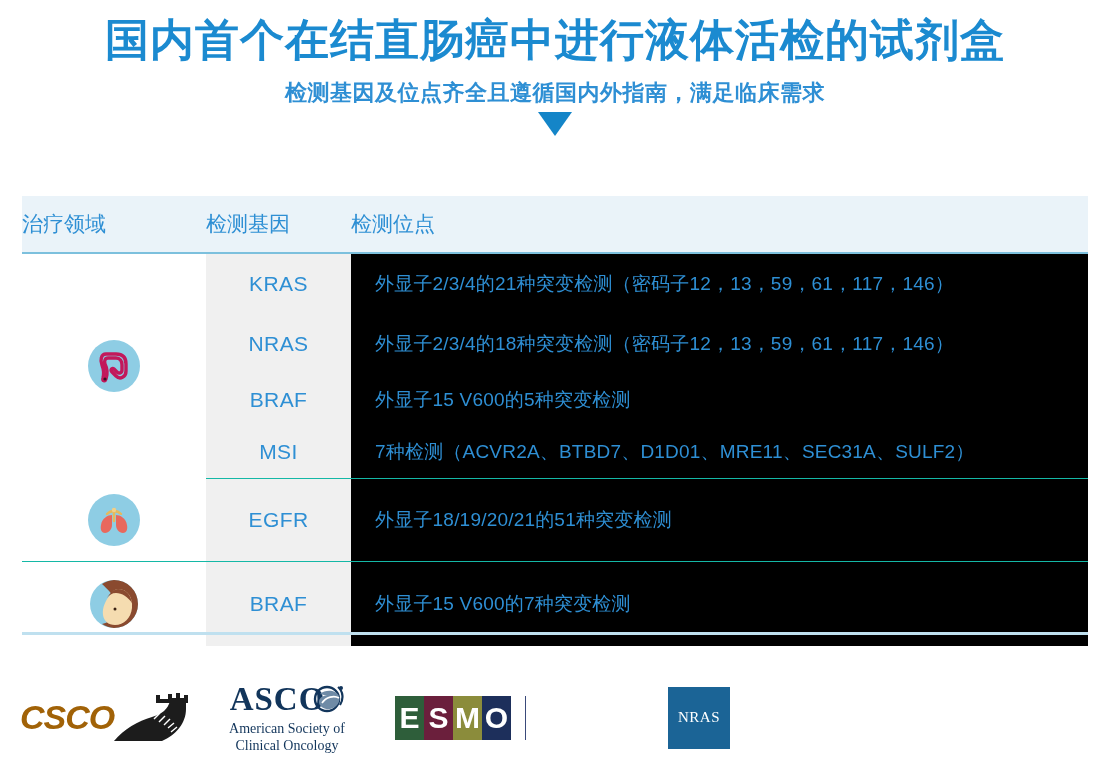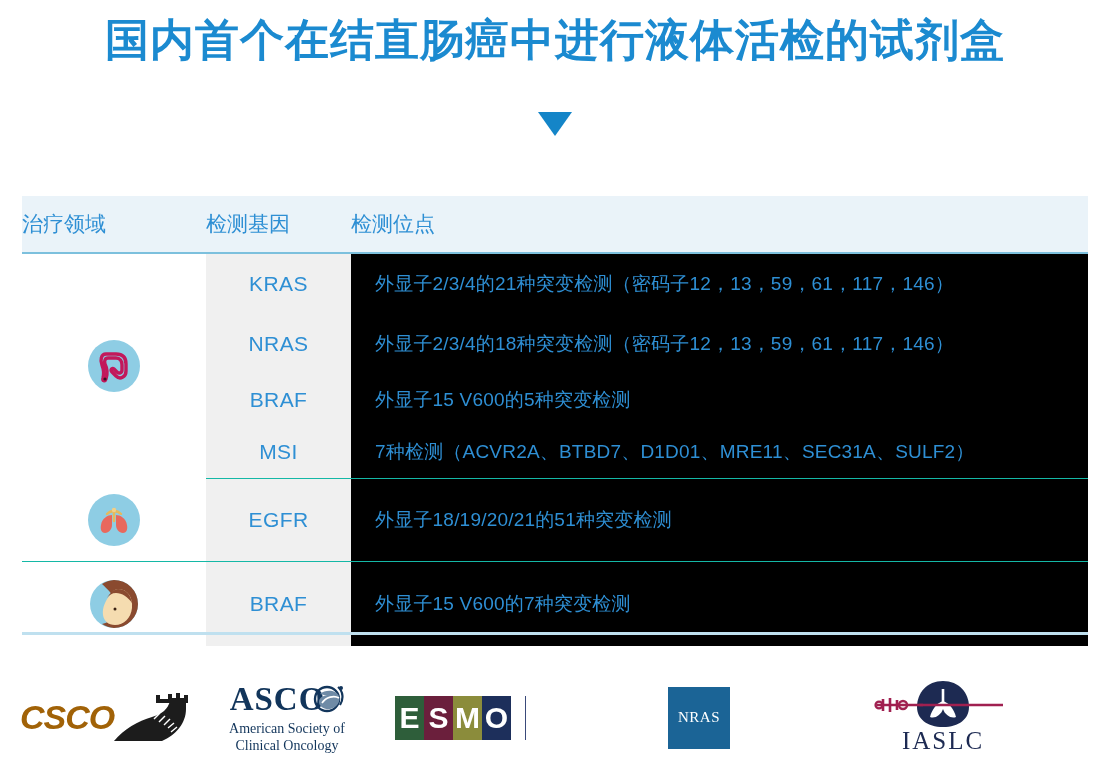--- a/index.html
+++ b/index.html
@@ -180,20 +180,21 @@
     font-family:"Liberation Serif","DejaVu Serif",serif;
     font-size:25px;color:#1d2a52;letter-spacing:2px;
   }
 </style>
 </head>
 <body>
 
 <div class="slide">
 
   <div class="title">国内首个在结直肠癌中进行液体活检的试剂盒</div>
+  <div class="subtitle">检测基因及位点齐全且遵循国内外指南，满足临床需求</div>
   <div class="arrow-wrap">
     <span class="arrow"></span>
   </div>
 
   <table class="table">
     <colgroup>
         <col class="c1">
         <col class="c2">
         <col class="c3">
       </colgroup>
@@ -308,31 +309,15 @@
         <span class="e-m">M</span>
         <span class="e-o">O</span>
       </div>
       <div class="esmo-div"></div>
     </div>
 
     <div class="logo nccn">
       <div class="nccn-box">NRAS</div>
     </div>
 
-    <div class="logo iaslc">
-      <div class="iaslc-wrap">
-        <svg width="180" height="60" viewBox="0 0 180 60" style="position:absolute;left:0;top:0">
-          <path d="M90 6 C106 6 116 18 116 32 C116 44 106 52 90 52 C74 52 64 44 64 32 C64 18 74 6 90 6 Z" fill="#1d2a52"></path>
-          <path d="M90 14 L90 34" stroke="#ffffff" stroke-width="2.6"></path>
-          <path d="M90 26 C84 28 79 34 77 42 C82 44 88 40 90 34 Z" fill="#ffffff"></path>
-          <path d="M90 26 C96 28 101 34 103 42 C98 44 92 40 90 34 Z" fill="#ffffff"></path>
-          <path d="M66 30 L150 30" stroke="#a02050" stroke-width="2.6"></path>
-          <path d="M24 30 L70 30" stroke="#a02050" stroke-width="2.6"></path>
-          <path d="M30 24 L30 36 M37 23 L37 37 M44 25 L44 35" stroke="#a02050" stroke-width="2.6"></path>
-          <circle cx="26" cy="30" r="3.4" fill="none" stroke="#a02050" stroke-width="2.4"></circle>
-          <circle cx="50" cy="30" r="4" fill="none" stroke="#a02050" stroke-width="2.4"></circle>
-        </svg>
-        <div class="iaslc-text">IASLC</div>
-      </div>
-    </div>
 
   </div>
 </div>
 
 </body></html>

